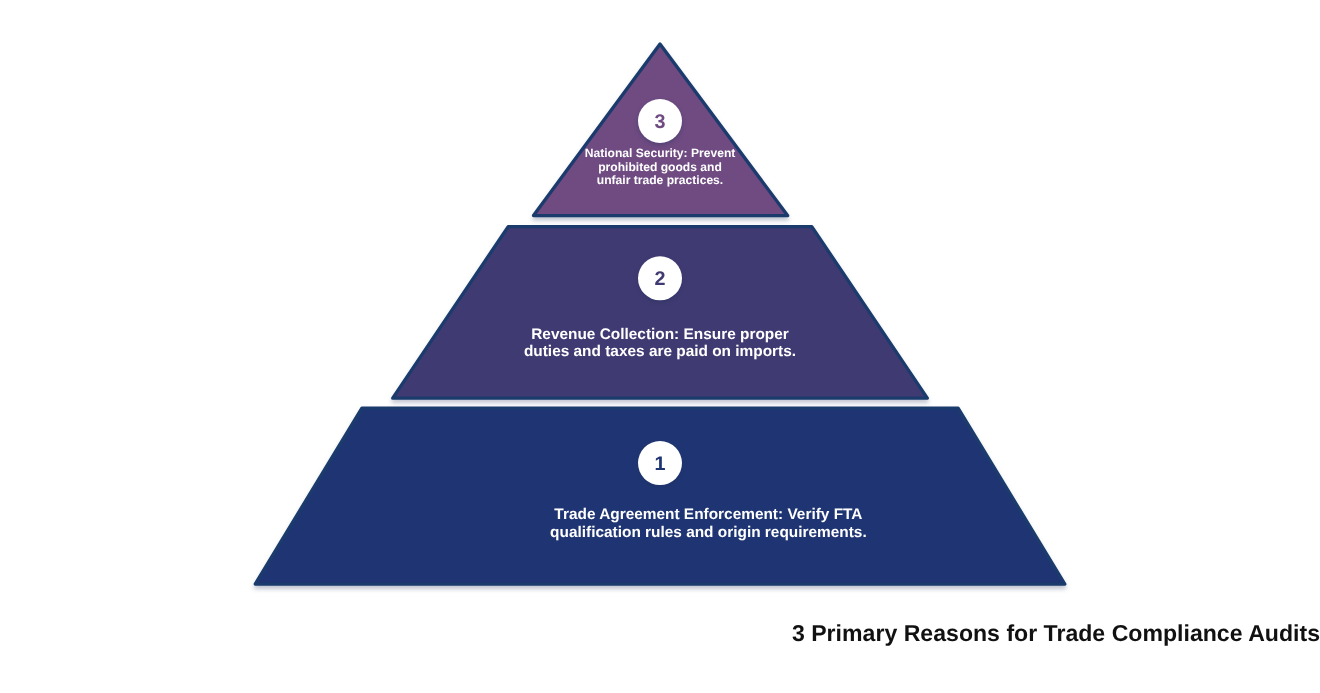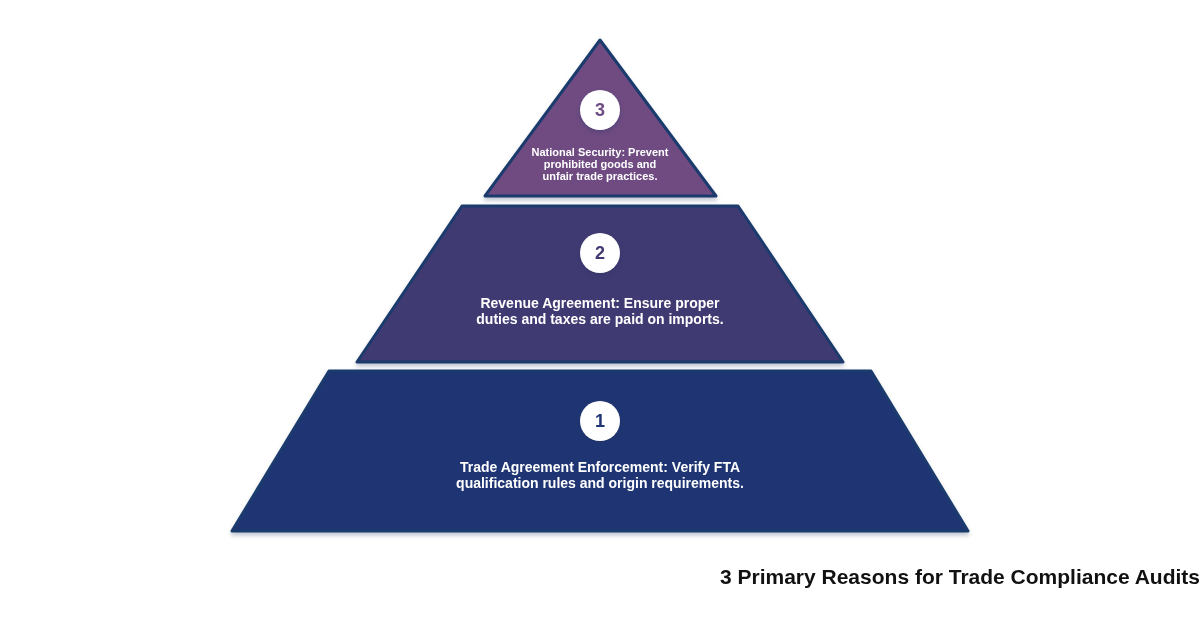--- a/index.html
+++ b/index.html
@@ -42,33 +42,34 @@
   .level-label {
     position: absolute;
     left: 600px;
     transform: translateX(-50%);
     color: #ffffff;
     font-weight: bold;
     text-align: center;
     white-space: pre-line;
   }
   .label-3 {
-    top: 146px;
+    top: 134px;
     font-size: 11px;
     line-height: 12px;
   }
   .label-2 {
     top: 296px;
     font-size: 14px;
     line-height: 15.5px;
   }
   .label-1 {
     top: 460px;
     font-size: 14px;
     line-height: 15.5px;
+    margin-left: 44px;
   }
   .title {
     position: absolute;
     left: 0;
     right: 0;
     top: 565px;
     text-align: right;
     font-size: 21px;
     font-weight: bold;
     color: var(--title_color, #111111);
@@ -93,21 +94,21 @@
 
     <text class="badge-number" x="600" y="427" fill="#1f3573">1</text>
     <text class="badge-number" x="600" y="259" fill="#403a72">2</text>
     <text class="badge-number" x="600" y="116" fill="#6f4b82">3</text>
   </svg>
 
   <div class="level-label label-3">National Security: Prevent
 prohibited goods and
 unfair trade practices.</div>
 
-  <div class="level-label label-2">Revenue Agreement: Ensure proper
+  <div class="level-label label-2">Revenue Collection: Ensure proper
 duties and taxes are paid on imports.</div>
 
   <div class="level-label label-1">Trade Agreement Enforcement: Verify FTA
 qualification rules and origin requirements.</div>
 
   <div class="title">3 Primary Reasons for Trade Compliance Audits</div>
 
 </div>
 
 </body></html>

